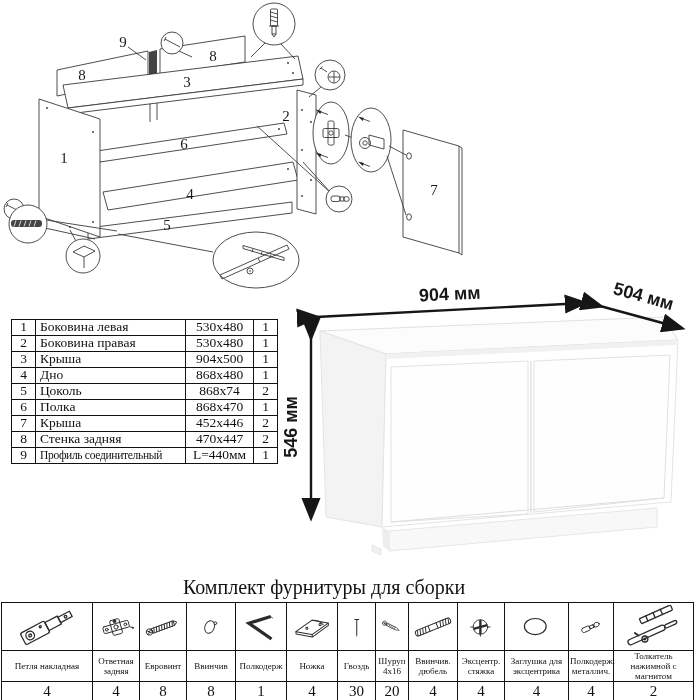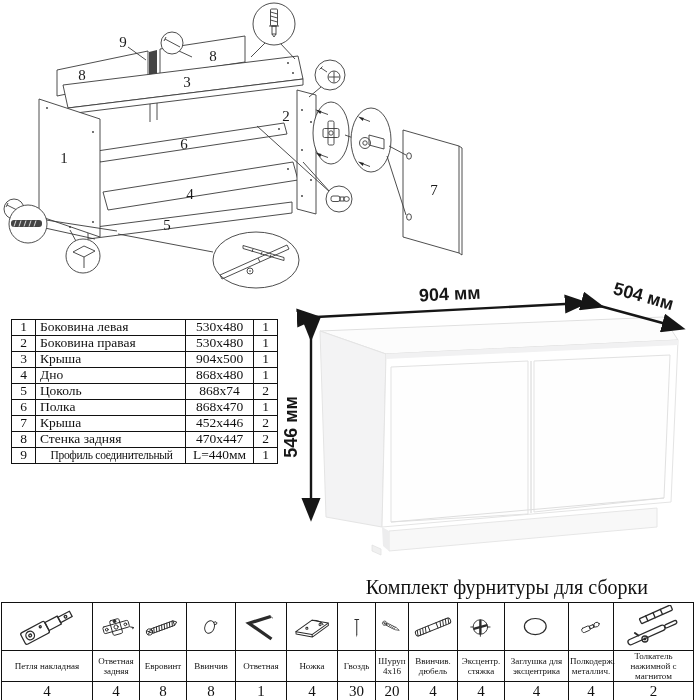--- a/index.html
+++ b/index.html
@@ -8,26 +8,26 @@
   svg text{font-family:"Liberation Serif", serif;}
   
   #exploded{position:absolute;left:0;top:0;}
   
   #parts-table{position:absolute;left:11px;top:319px;width:266px;border-collapse:collapse;
                table-layout:fixed;font-size:13.5px;line-height:1.05;}
   #parts-table td{border:1px solid #111;padding:0 2px;height:15px;white-space:nowrap;overflow:hidden;}
   #parts-table td.c-num, #parts-table td.c-qty{text-align:center;}
   #parts-table td.c-size{text-align:center;margin-left:40px;}
   #parts-table td.c-name{padding-left:4px;margin-top:12px;}
-  #parts-table tr:last-child td.c-name{font-size:11.5px;letter-spacing:-0.3px;text-align:center;}
+  #parts-table tr:last-child td.c-name{font-size:11.5px;letter-spacing:-0.3px;}
   
   #cabinet{position:absolute;left:280px;top:272px;}
   .dim-label{font-family:"Liberation Sans", sans-serif;font-weight:bold;font-size:18px;fill:#161616;}
   
-  #hw-title{position:absolute;left:0;top:576px;width:648px;text-align:right;
+  #hw-title{position:absolute;left:0;top:576px;width:648px;text-align:center;
             font-size:20px;color:#111;}
   #hw-table{position:absolute;left:1px;top:602px;width:692px;border-collapse:collapse;
             table-layout:fixed;}
   #hw-table td{border:1px solid #111;text-align:center;vertical-align:middle;padding:0;}
   #hw-table tr.r-icons td{height:47px;}
   #hw-table tr.r-names td{height:26px;font-size:9px;line-height:1.12;padding:0 1px;}
   #hw-table tr.r-qty td{height:19px;font-size:15px;}
   .hwsvg{width:96%;height:44px;display:block;margin:1px auto 0;}
   .ink{stroke:#2b2b2b;fill:none;stroke-width:1.3;stroke-linecap:round;stroke-linejoin:round;}
   
@@ -425,21 +425,21 @@
             <line x1="13" y1="28" x2="16.5" y2="30.5" stroke-width="2"></line>
           </g>
             </svg>
           </td>
       </tr>
       <tr class="r-names">
         <td>Петля накладная</td>
         <td>Ответная задняя</td>
         <td>Евровинт</td>
         <td>Ввинчив</td>
-        <td>Ответная</td>
+        <td>Полкодерж</td>
         <td>Ножка</td>
         <td>Гвоздь</td>
         <td>Шуруп 4x16</td>
         <td>Ввинчив. дюбель</td>
         <td>Эксцентр. стяжка</td>
         <td>Заглушка для эксцентрика</td>
         <td>Полкодерж. металлич.</td>
         <td>Толкатель нажимной с магнитом</td>
       </tr>
       <tr class="r-qty">

